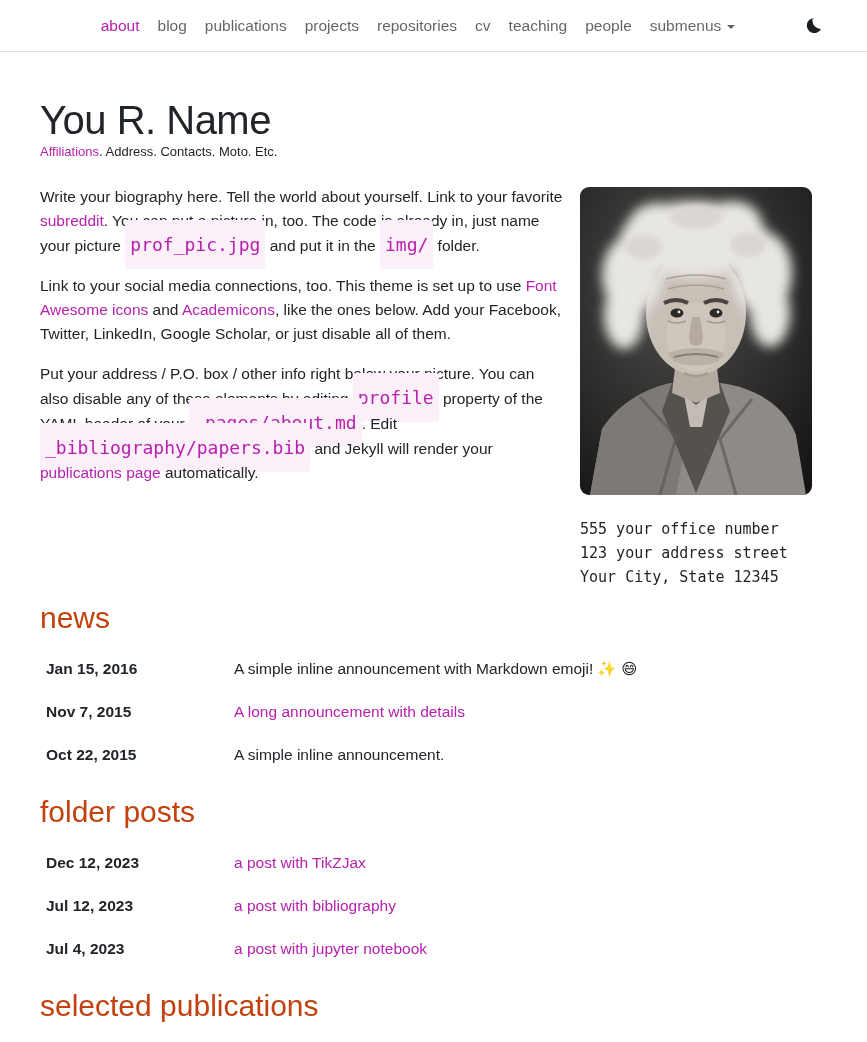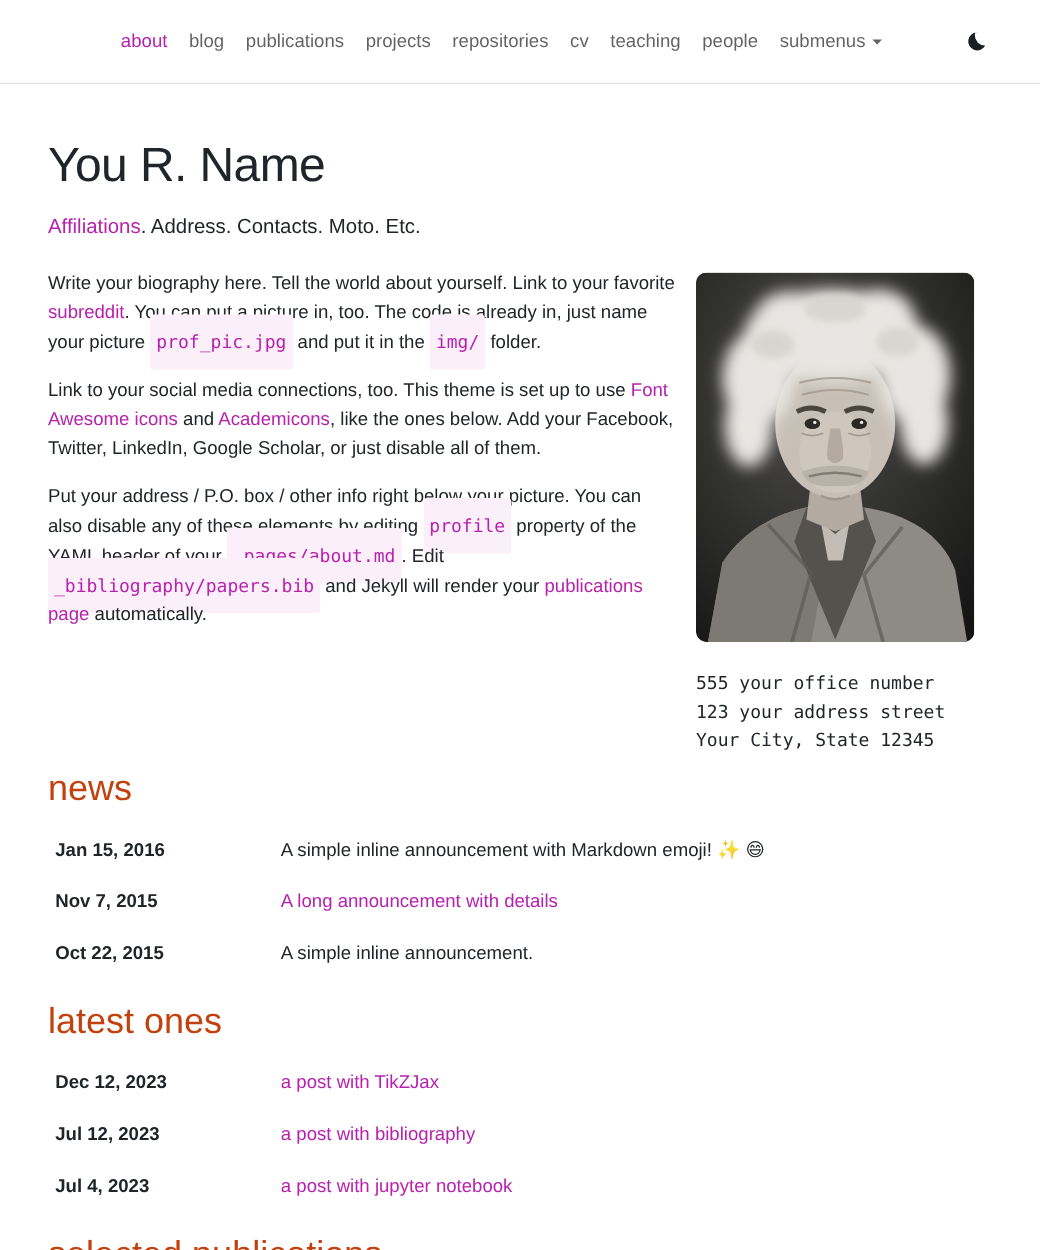--- a/index.html
+++ b/index.html
@@ -7,21 +7,21 @@
     width: 867px; height: 1042px;
     background: #ffffff;
     overflow: hidden;
     font-family: "Liberation Sans", "DejaVu Sans", sans-serif;
     color: #212529;
   }
   a { text-decoration: none; cursor: pointer; }
 
   
   .navbar {
-    width: 867px; height: 70px;
+    width: 867px; height: 52px;
     background: #ffffff;
     border-bottom: 1px solid #dee2e6;
   }
   .navbar-inner {
     width: 787px; height: 100%;
     margin: 0 auto;
     display: flex; align-items: center;
   }
   .nav-list {
     flex: 1;
@@ -41,30 +41,30 @@
   .theme-toggle {
     background: none; border: none; cursor: pointer;
     padding: 4px; margin-left: 4px; line-height: 0;
   }
 
   
   .page { width: 787px; margin: 0 auto; }
   .post-header { padding-top: 44px; }
   .post-title { font-size: 40px; line-height: 1.2; font-weight: 400; letter-spacing: -0.5px; }
   .post-title .first-name { font-weight: 400; }
-  .post-desc { font-size: 17px; margin-top: 17px; margin-bottom: 26px; }
+  .post-desc { font-size: 13px; margin-bottom: 26px; }
 
   .profile-row { display: flex; align-items: flex-start; }
   .bio-col { flex: 1; padding-right: 16px; max-width: 540px; }
   .bio-col p { font-size: 15.5px; line-height: 24px; margin-bottom: 16px; }
 
   a.inline-link, .post-desc a { color: var(--accent); }
   code {
     font-family: "DejaVu Sans Mono", "Liberation Mono", monospace;
-    font-size: 15px;
+    font-size: 18px;
     color: var(--accent);
     background: var(--code-bg);
     border-radius: 3px;
     padding: 14px 5px;
   }
 
   .profile-col { width: 188px; flex: none; margin-top: 2px; }
   .profile-img {
     width: 232px; height: 308px;
     border-radius: 9px; overflow: hidden;
@@ -223,21 +223,21 @@
         <div class="item-text"><a>A long announcement with details</a></div>
       </div>
       <div class="item-row">
         <div class="item-date">Oct 22, 2015</div>
         <div class="item-text">A simple inline announcement.</div>
       </div>
     </div>
   </section>
 
   <section class="posts-section">
-    <h2 class="section-title">latest ones</h2>
+    <h2 class="section-title">folder posts</h2>
     <div class="item-table">
       <div class="item-row">
         <div class="item-date">Dec 12, 2023</div>
         <div class="item-text"><a>a post with TikZJax</a></div>
       </div>
       <div class="item-row">
         <div class="item-date">Jul 12, 2023</div>
         <div class="item-text"><a>a post with bibliography</a></div>
       </div>
       <div class="item-row">

